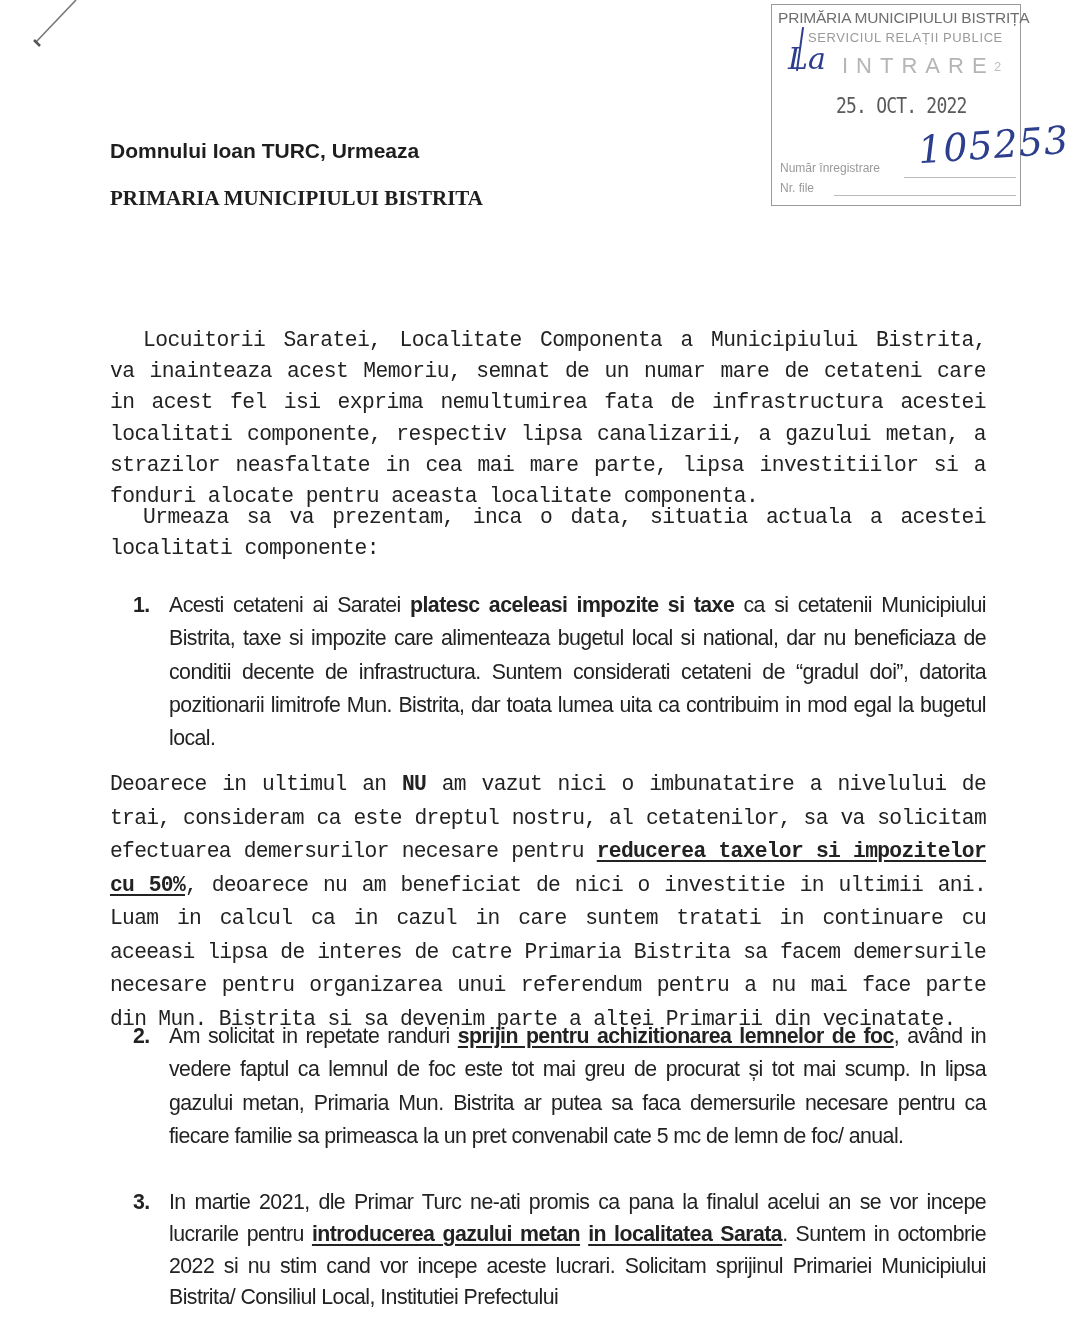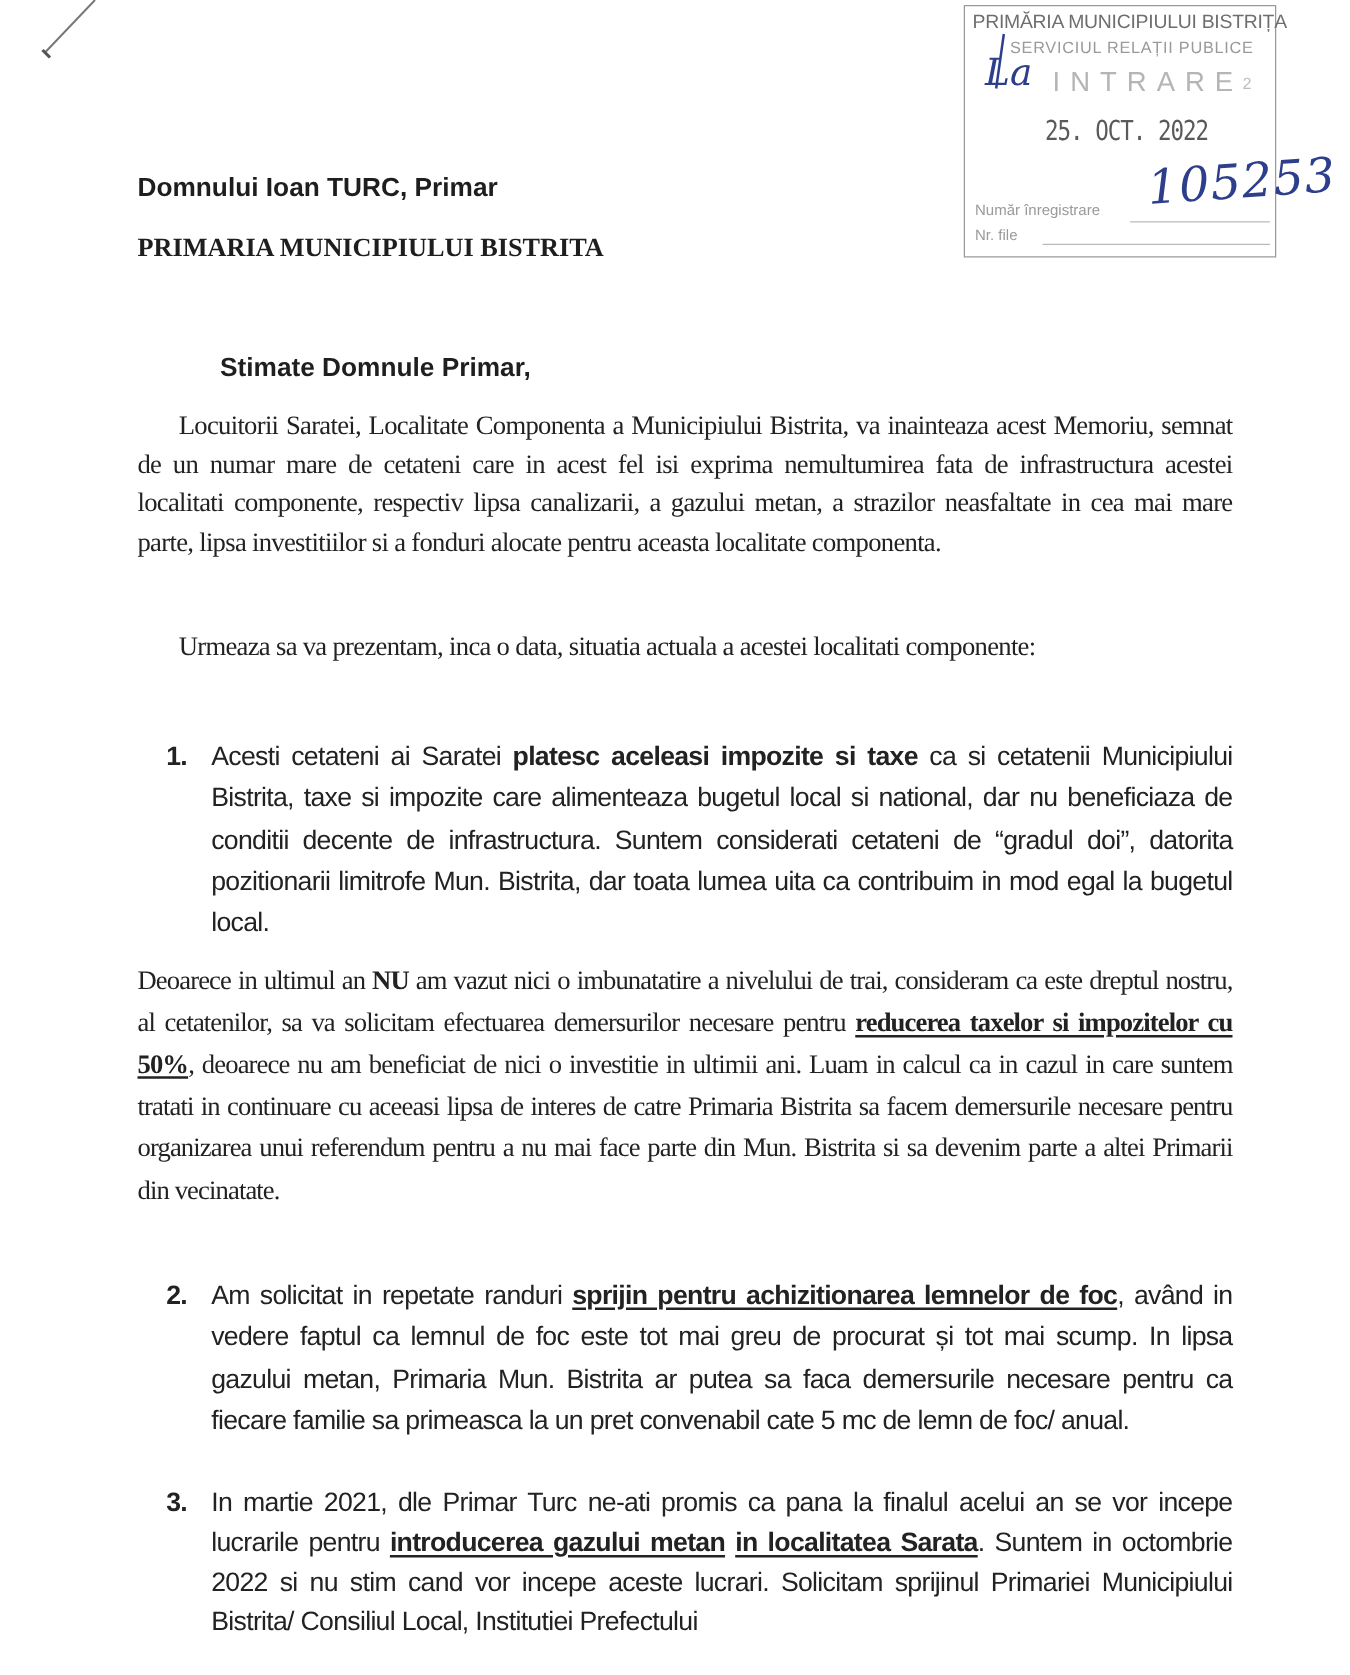--- a/index.html
+++ b/index.html
@@ -40,21 +40,21 @@
     .title { position: absolute; left: 440px; top: 72px; font-size: 33px; font-weight: bold; letter-spacing: 7px; color: #1e1e1e; }
     .addr { position: absolute; left: 110px; font-size: 21px; font-weight: bold; color: #1e1e1e; white-space: nowrap; }
     .addr1 { top: 139px; }
     .addr2 { top: 186px; font-family: Liberation Serif, serif; }
     .greet { position: absolute; left: 176px; top: 283px; font-size: 21px; font-weight: bold; white-space: nowrap; }
 
     .para {
       position: absolute; left: 110px; width: 876px;
       font-size: 21.3px; line-height: 31.2px;
       text-align: justify; color: #222;
-      font-family: Liberation Serif, serif;
+      font-family: Liberation Mono, monospace;
       letter-spacing: -0.55px;
     }
     .indent { text-indent: 33px; }
     .p1 { top: 325px; }
     .p2 { top: 502px; }
     .p3 { top: 768px; line-height: 33.5px; letter-spacing: -0.7px; }
 
     .item { position: absolute; left: 133px; width: 853px; font-size: 21.3px; line-height: 31.2px; letter-spacing: -0.55px; color: #222; }
     .item .num { position: absolute; left: 0; top: 0; font-weight: bold; }
     .item .txt { margin-left: 36px; text-align: justify; }
@@ -81,24 +81,23 @@
     <div class="stamp-date">25. OCT. 2022</div>
     <div class="stamp-reg-label">Număr înregistrare</div>
     <div class="stamp-reg-line"></div>
     <div class="stamp-file-label">Nr. file</div>
     <div class="stamp-file-line"></div>
     <div class="hand-stroke"></div>
     <div class="hand hand-la">La</div>
     <div class="hand hand-reg">105253</div>
   </div>
 
-  <div class="addr addr1">Domnului Ioan TURC, Primar</div>
+  <div class="addr addr1">Domnului Ioan TURC, Urmeaza</div>
   <div class="addr addr2">PRIMARIA MUNICIPIULUI BISTRITA</div>
 
-  <div class="greet">Stimate Domnule Primar,</div>
 
   <div class="para p1 indent">Locuitorii Saratei, Localitate Componenta a Municipiului Bistrita, va inainteaza acest Memoriu, semnat de un numar mare de cetateni care in acest fel isi exprima nemultumirea fata de infrastructura acestei localitati componente, respectiv lipsa canalizarii, a gazului metan, a strazilor neasfaltate in cea mai mare parte, lipsa investitiilor si a fonduri alocate pentru aceasta localitate componenta.</div>
   <div class="para p2 indent">Urmeaza sa va prezentam, inca o data, situatia actuala a acestei localitati componente:</div>
 
   <div class="item i1">
     <span class="num">1.</span>
     <div class="txt"><span>Acesti cetateni ai Saratei </span><b>platesc aceleasi impozite si taxe</b><span> ca si cetatenii Municipiului Bistrita, taxe si impozite care alimenteaza bugetul local si national, dar nu beneficiaza de conditii decente de infrastructura.  Suntem considerati cetateni de “gradul doi”, datorita pozitionarii limitrofe Mun. Bistrita, dar toata lumea uita ca contribuim in mod egal la bugetul local.</span></div>
   </div>
 
   <div class="para p3"><span>Deoarece in ultimul an </span><b>NU</b><span> am vazut nici o imbunatatire a nivelului de trai, consideram ca este dreptul nostru, al cetatenilor, sa va solicitam efectuarea demersurilor necesare pentru </span><b class="u">reducerea taxelor si impozitelor cu 50%</b><span>, deoarece nu am beneficiat de nici o investitie in ultimii ani. Luam in calcul ca in cazul in care suntem tratati in continuare cu aceeasi lipsa de interes de catre Primaria Bistrita sa facem demersurile necesare pentru organizarea unui referendum pentru a nu mai face parte din Mun. Bistrita si sa devenim parte a altei Primarii din vecinatate.</span></div>

